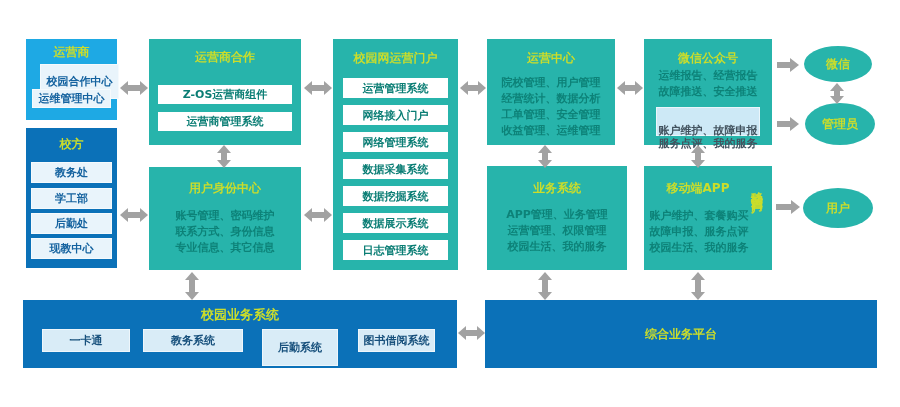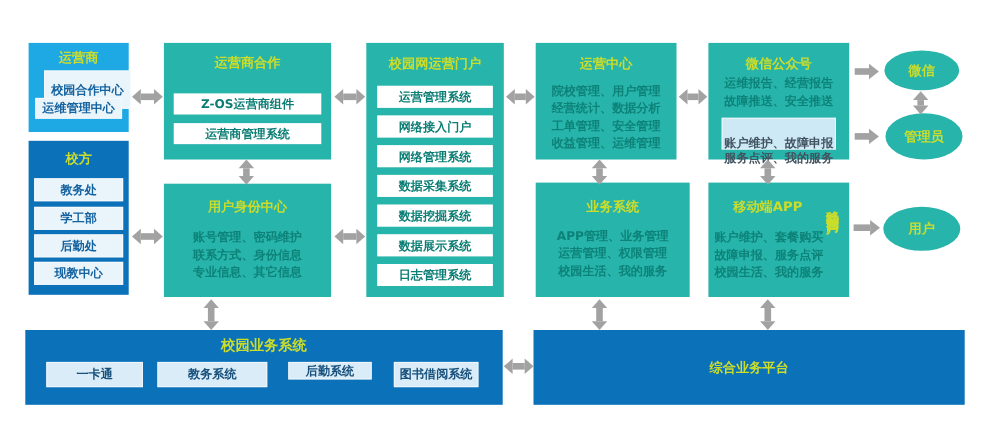--- a/index.html
+++ b/index.html
@@ -124,21 +124,21 @@
       <div class="line">故障申报、服务点评</div>
       <div class="line">校园生活、我的服务</div>
     </div>
     <div class="side-label" style="left:106px;top:15px">移动运营门户</div>
   </div>
 
   <div class="box blue" style="left:23px;top:300px;width:434px;height:68px">
     <div class="box-title" style="top:8px;font-size:13px">校园业务系统</div>
     <div class="sub on-deep" style="left:19px;top:29px;width:88px;height:23px">一卡通</div>
     <div class="sub on-deep" style="left:120px;top:29px;width:100px;height:23px">教务系统</div>
-    <div class="sub on-deep" style="left:239px;top:29px;width:76px;height:16px">后勤系统</div>
+    <div class="sub on-deep" style="left:239px;top:29px;width:76px;height:37px">后勤系统</div>
     <div class="sub on-deep" style="left:335px;top:29px;width:77px;height:23px">图书借阅系统</div>
   </div>
 
   <div class="box blue" style="left:485px;top:300px;width:392px;height:68px">
     <div class="center-label">综合业务平台</div>
   </div>
 
   <div class="ellipse" style="left:804px;top:46px;width:68px;height:36px">微信</div>
   <div class="ellipse" style="left:805px;top:103px;width:70px;height:42px">管理员</div>
   <div class="ellipse" style="left:803px;top:188px;width:70px;height:40px">用户</div>

